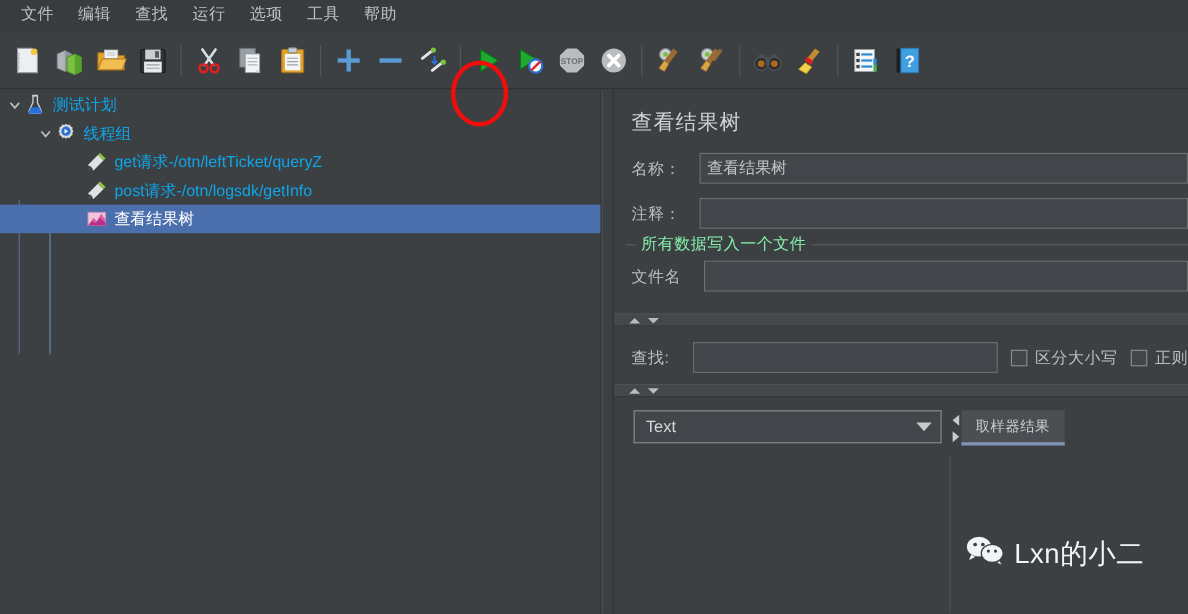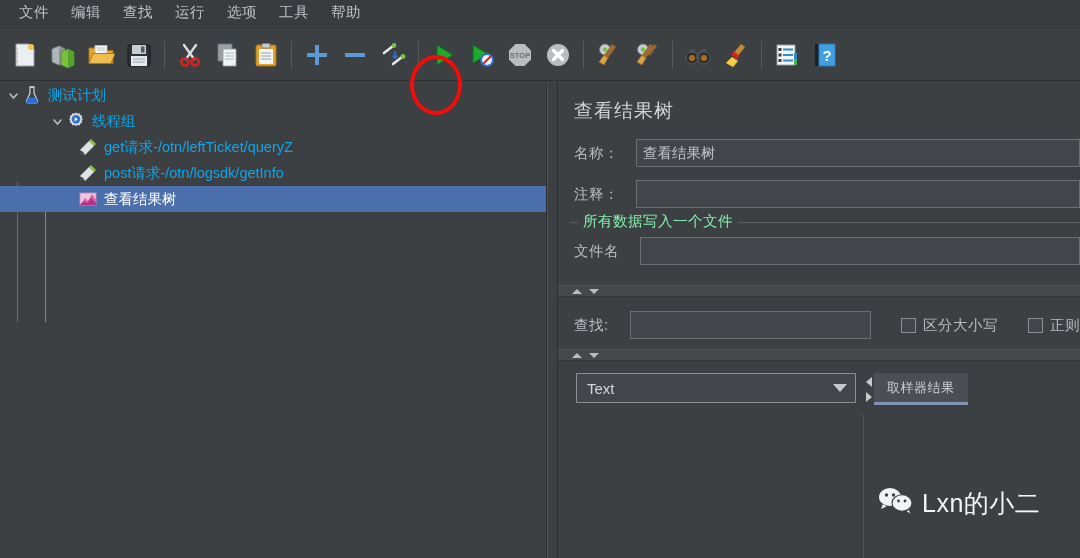--- a/index.html
+++ b/index.html
@@ -132,21 +132,21 @@
   
   .search-row {
     display: flex; align-items: center; padding-left: 16px;
     margin-top: 14px; height: 28px; gap: 0;
   }
   .search-row .form-label { width: 56px; flex: 0 0 56px; }
   .search-input {
     width: 262px; height: 28px;
     background: #42464a; border: 1px solid #6b6f72;
   }
-  .cb-wrap { display: flex; align-items: center; margin-left: 30px; }
+  .cb-wrap { display: flex; align-items: center; margin-left: 12px; }
   .checkbox {
     width: 15px; height: 15px;
     background: #42464a; border: 1px solid #8a8e91;
     margin-right: 7px; flex: 0 0 15px;
   }
   .cb-label { color: #b9bdc0; font-size: 14.5px; letter-spacing: 0.5px; white-space: nowrap; }
 
   
   .combo-row { display: flex; align-items: flex-start; margin-top: 12px; padding-left: 18px; }
   .combo {
@@ -499,21 +499,21 @@
       <span class="tree-icon">
         <svg width="20" height="20" viewBox="0 0 20 20">
           <path d="M8 2 h4 v6 l3.5 8 a1.5 1.5 0 0 1 -1.4 2 h-8.2 a1.5 1.5 0 0 1 -1.4 -2 l3.5 -8 z" fill="none" stroke="#cfd3d6" stroke-width="1.2"></path>
           <path d="M6.2 12.5 h7.6 l2 4.2 a1.2 1.2 0 0 1 -1.1 1.8 h-9.4 a1.2 1.2 0 0 1 -1.1 -1.8 z" fill="#2a6fd6"></path>
           <line x1="7.5" y1="2" x2="12.5" y2="2" stroke="#cfd3d6" stroke-width="1.6"></line>
         </svg>
       </span>
       <span class="tree-label">测试计划</span>
     </div>
 
-    <div class="tree-row" style="padding-left:48px;">
+    <div class="tree-row" style="padding-left:32px;">
       <span class="tw">
         <svg width="11" height="11" viewBox="0 0 11 11">
             <path d="M2 4 L5.5 8 L9 4" stroke="#b9bdc0" stroke-width="1.6" fill="none" stroke-linecap="round"></path>
           </svg>
       </span>
       <span class="tree-icon">
         <svg width="20" height="20" viewBox="0 0 20 20">
           <path d="M10 1.5 l1.6 1.1 1.9 -0.4 0.8 1.8 1.8 0.8 -0.4 1.9 1.1 1.6 -1.1 1.6 0.4 1.9 -1.8 0.8 -0.8 1.8 -1.9 -0.4 -1.6 1.1 -1.6 -1.1 -1.9 0.4 -0.8 -1.8 -1.8 -0.8 0.4 -1.9 -1.1 -1.6 1.1 -1.6 -0.4 -1.9 1.8 -0.8 0.8 -1.8 1.9 0.4 z" fill="#d5d9dc"></path>
           <circle cx="10" cy="8.3" r="4.2" fill="#2d6fd1"></circle>
           <path d="M8.7 6 L11.8 8.3 L8.7 10.6 Z" fill="#ffffff"></path>

